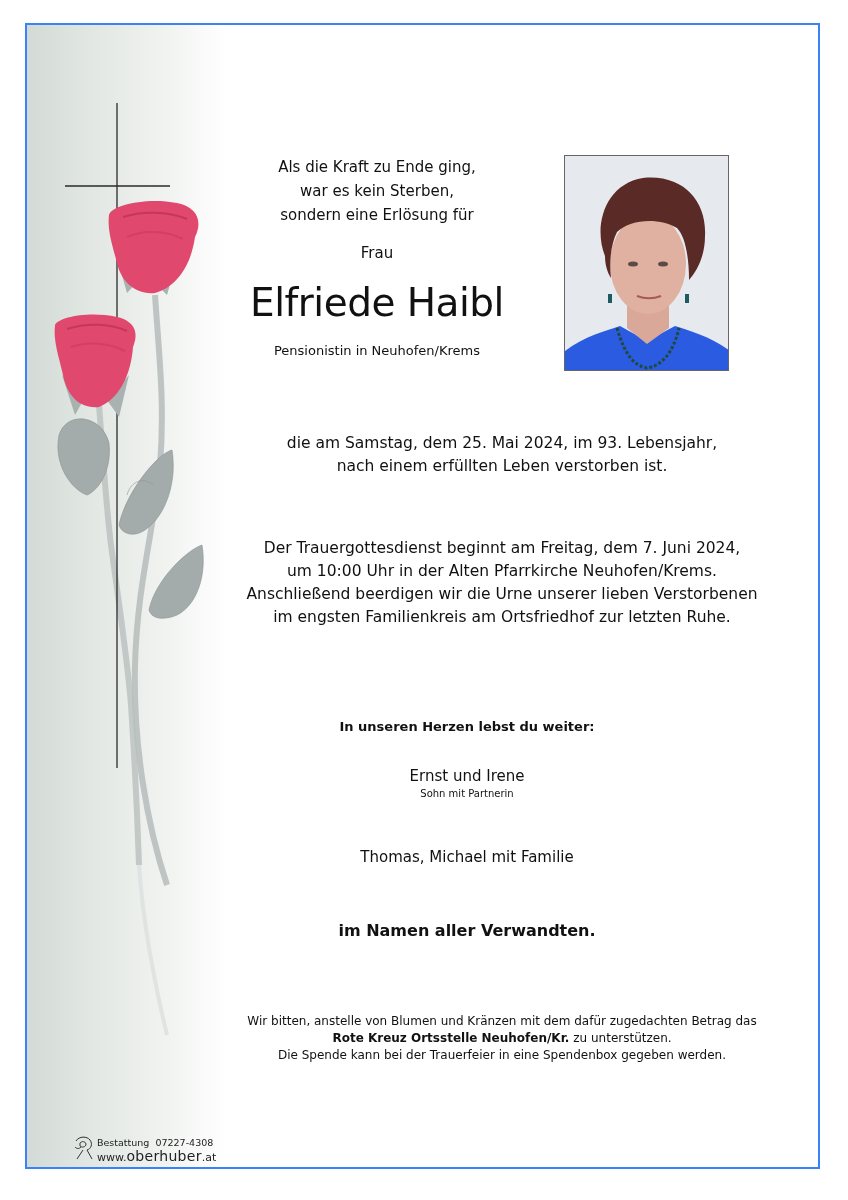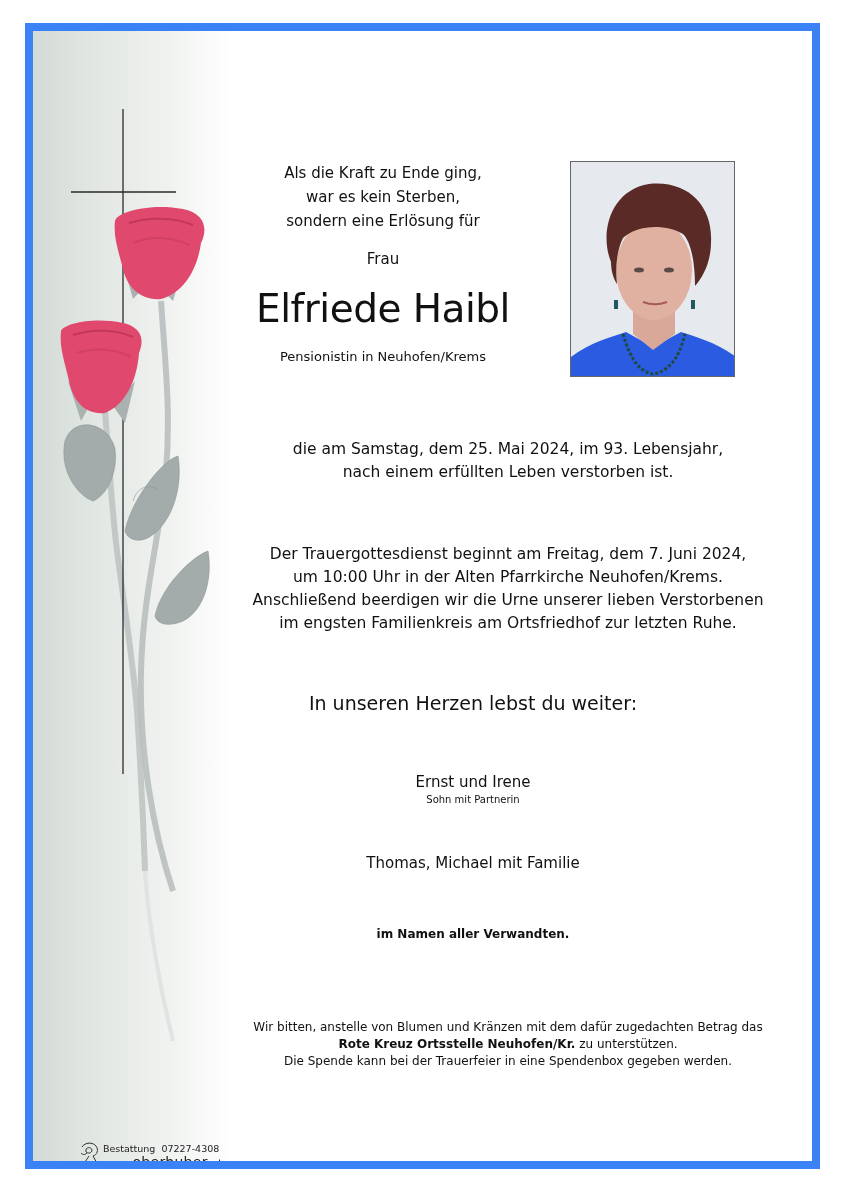--- a/index.html
+++ b/index.html
@@ -3,39 +3,39 @@
   <meta charset="utf-8">
   <style>
     html, body { margin: 0; padding: 0; }
     body {
       width: 848px; height: 1200px; background: #ffffff;
       position: relative; overflow: hidden;
       font-family: "DejaVu Sans", sans-serif; color: #111;
     }
     .frame {
       position: absolute; left: 25px; top: 23px; width: 795px; height: 1146px;
-      border: 8px solid #3b82f6; box-sizing: border-box;
+      border: 2px solid #3b82f6; box-sizing: border-box;
       overflow: hidden; background: #fff;
     }
     .side-panel {
       position: absolute; left: 0; top: 0; width: 200px; height: 100%;
       background: linear-gradient(to right, #d3dbd6 0%, #e3e8e4 35%, #f1f3f1 70%, #ffffff 100%);
     }
     .decor { position: absolute; left: 0; top: 0; }
     .abs { position: absolute; text-align: center; white-space: nowrap; }
     .verse { left: 230px; top: 130px; width: 240px; font-size: 15px; line-height: 24px; }
     .title-word { left: 230px; top: 219px; width: 240px; font-size: 15px; }
     .name { left: 200px; top: 255px; width: 300px; font-size: 39px; letter-spacing: -0.5px; }
     .occupation { left: 200px; top: 318px; width: 300px; font-size: 13px; }
     .death { left: 175px; top: 407px; width: 600px; font-size: 15.5px; line-height: 23px; }
     .service { left: 165px; top: 512px; width: 620px; font-size: 15.5px; line-height: 23px; text-align: center; }
-    .farewell { left: 240px; top: 661px; width: 400px; font-size: 19px; font-weight: normal; }
+    .farewell { left: 240px; top: 694px; width: 400px; font-size: 13px; font-weight: bold; }
     .mourner-name { width: 400px; left: 240px; font-size: 15px; font-weight: normal; }
     .mourner-rel { width: 400px; left: 240px; font-size: 10px; }
-    .closing { left: 240px; top: 896px; width: 400px; font-size: 12px; font-weight: bold; }
+    .closing { left: 240px; top: 896px; width: 400px; font-size: 16px; font-weight: bold; }
     .donation { left: 150px; top: 988px; width: 650px; font-size: 12px; line-height: 17px; }
     .donation b { font-weight: bold; }
     .photo {
       position: absolute; left: 537px; top: 130px; width: 165px; height: 216px;
       border: 1px solid #666; box-sizing: border-box; overflow: hidden;
       background: #e6eaef;
     }
     .logo { position: absolute; left: 46px; top: 1110px; width: 130px; height: 30px; }
     .logo-line1 { position: absolute; left: 24px; top: 2px; font-size: 9.5px; color: #222; white-space: nowrap; }
     .logo-line2 { position: absolute; left: 24px; top: 13px; font-size: 11px; color: #222; white-space: nowrap; }

